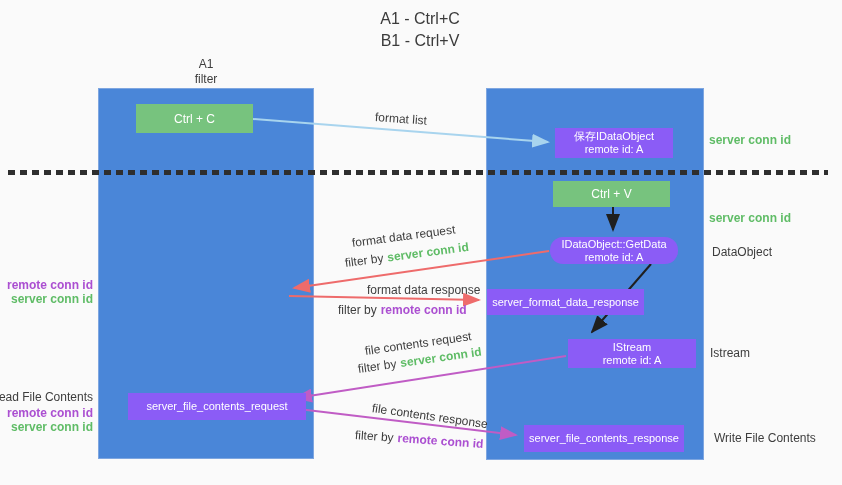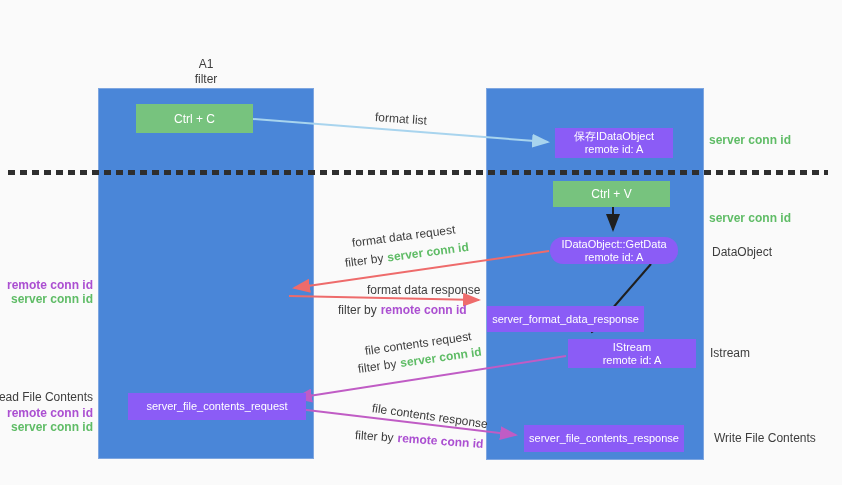--- a/index.html
+++ b/index.html
@@ -20,21 +20,21 @@
   .box{display:flex;flex-direction:column;align-items:center;justify-content:center;
     color:#fff;text-align:center;box-sizing:border-box;}
   .box.green{background:#77c37e;font-size:12px;}
   .box.orange{background:#8b5cf6;font-size:11px;line-height:13px;}
   .ctrlc{left:136px;top:104px;width:117px;height:29px;}
   .ctrlv{left:553px;top:181px;width:117px;height:26px;}
   .saveobj{left:555px;top:128px;width:118px;height:30px;}
   .getdata{left:550px;top:237px;width:128px;height:27px;border-radius:13px;}
   .istreambox{left:568px;top:339px;width:128px;height:29px;}
   .fmtreq{left:130px;top:276px;width:157px;height:27px;}
-  .fmtresp{left:487px;top:289px;width:157px;height:26px;margin-top:17px;}
+  .fmtresp{left:487px;top:289px;width:157px;height:26px;}
   .filereq{left:128px;top:393px;width:178px;height:27px;}
   .fileresp{left:524px;top:425px;width:160px;height:27px;}
   .flowlabel{font-size:12px;color:#3d3d3d;white-space:nowrap;transform-origin:left center;}
   .fl-formatlist{left:375px;top:110px;transform:rotate(4deg);}
   .fl-fdreq{left:352px;top:236px;transform:rotate(-7.5deg);}
   .fl-fdreq-filter{left:345px;top:256px;transform:rotate(-7.5deg);}
   .fl-fdresp{left:367px;top:283px;}
   .fl-fdresp-filter{left:338px;top:303px;}
   .fl-fcreq{left:365px;top:344px;transform:rotate(-8deg);}
   .fl-fcreq-filter{left:358px;top:362px;transform:rotate(-8deg);}
@@ -56,20 +56,24 @@
   .l-read{top:390px;}
   .l-rcid2{top:406px;}
   .l-scid2{top:420px;}
   svg.arrows{position:absolute;left:0;top:0;pointer-events:none;}
 </style>
 </head>
 <body>
 
 <div class="canvas">
 
+  <div class="abs title">
+    <div>A1 - Ctrl+C</div>
+    <div>B1 - Ctrl+V</div>
+  </div>
 
   <div class="abs colhead left">
     <div>A1</div>
     <div>filter</div>
   </div>
 
   <div class="abs lifeline a1"></div>
   <div class="abs lifeline b1"></div>
 
   <div class="abs dotted"></div>

